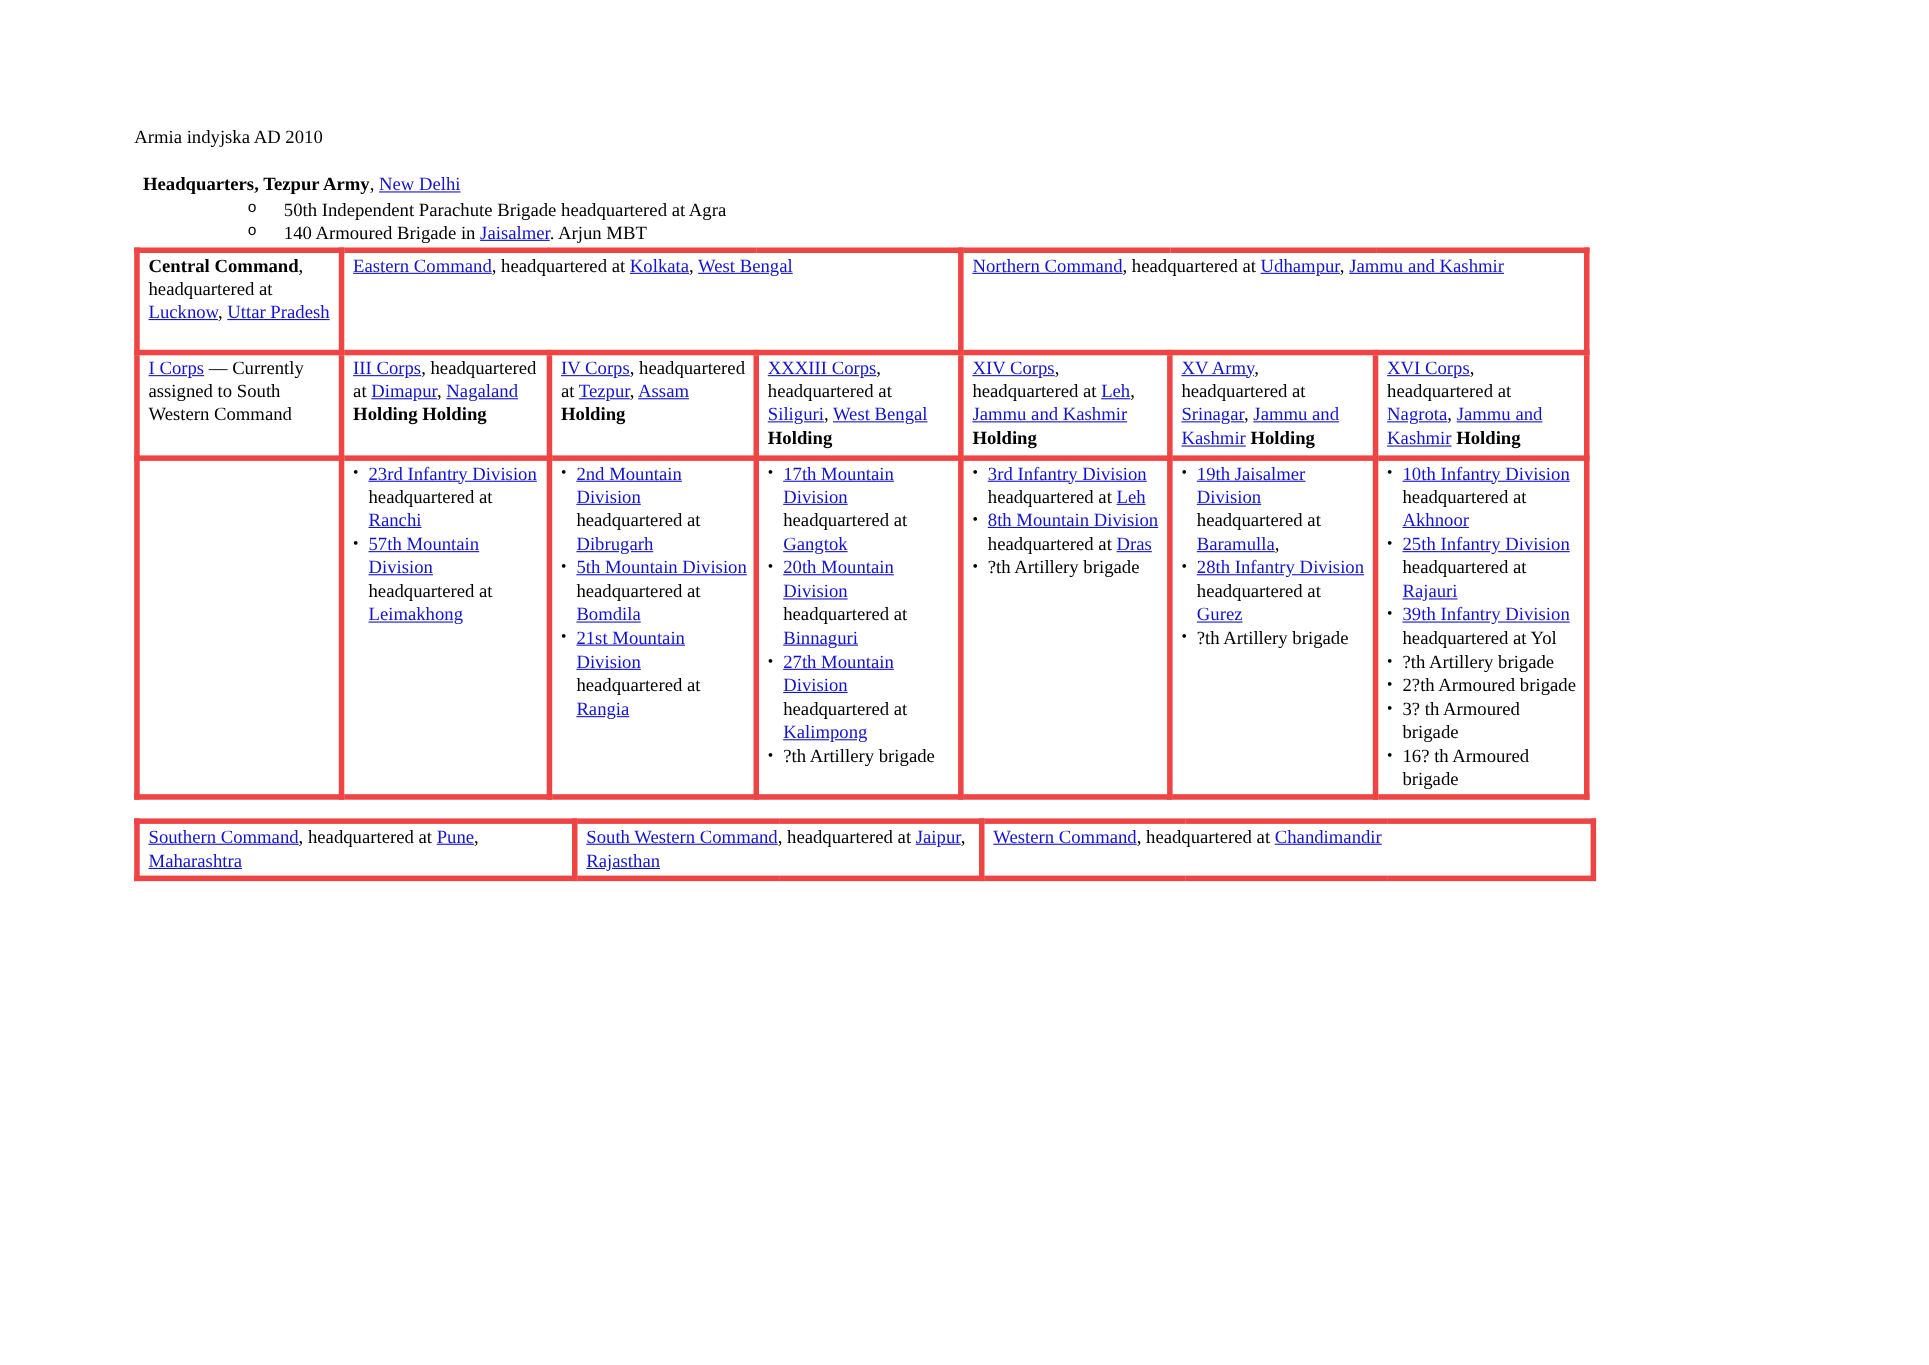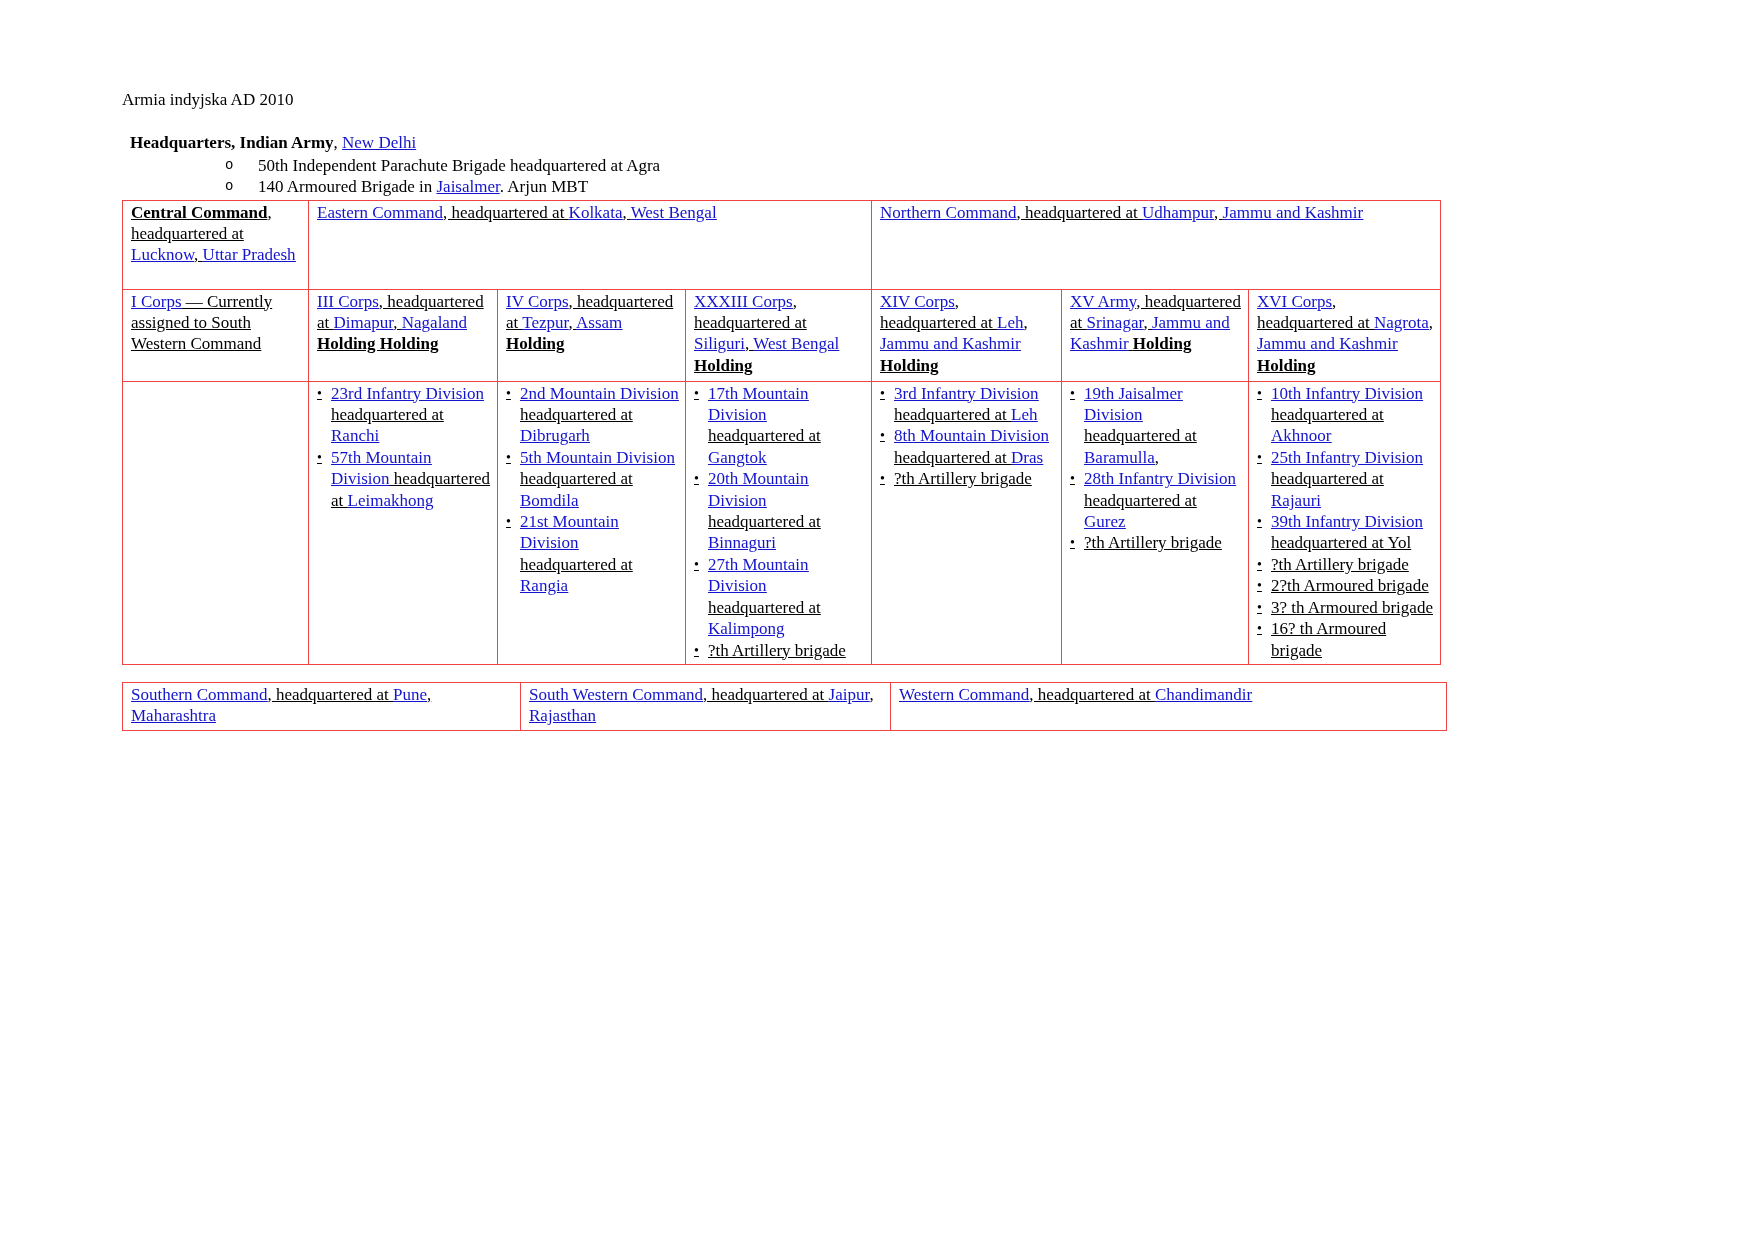--- a/index.html
+++ b/index.html
@@ -1,46 +1,46 @@
 <!DOCTYPE html>
 <html><head>
 <meta charset="utf-8">
 <style>
   html,body{margin:0;padding:0;background:#ffffff;}
   body{
     width:1754px;height:1241px;overflow:hidden;
     font-family:"Liberation Serif", serif;
     font-size:17px;color:#000;line-height:1.26;
   }
-  .page{box-sizing:border-box;padding:89px 0 0 122px;}
+  .page{box-sizing:border-box;padding:114px 0 0 122px;}
   .doc-title{margin:0 0 22px 0;}
   .hq-line{margin:0 0 1px 8px;}
   .sub-item{display:flex;padding-left:103px;}
   .sub-marker{flex:0 0 33px;font-family:"Liberation Mono", monospace;font-size:14px;padding-top:2px;}
   table{border-collapse:collapse;table-layout:fixed;margin-top:2px;}
-  td{border:1px solid #ef4444;vertical-align:top;padding:1px 6px 3px 8px;word-wrap:break-word;text-decoration:underline;}
+  td{border:5px solid #ef4444;vertical-align:top;padding:1px 6px 3px 8px;word-wrap:break-word;}
   .t1r1 td{height:84px;}
   .t1r2 td{height:87px;}
   .t2 tr td{height:42px;}
   .t2{margin-top:17px;}
   a.lnk{color:#1414cc;text-decoration:underline;cursor:pointer;}
   .b{font-weight:bold;}
   .bullet-item{display:flex;}
   .bmark{flex:0 0 14px;font-size:14px;padding-top:2px;}
   .btext{flex:1;}
   .center{}
 </style>
 </head>
 <body>
 
 <div class="page">
 
   <p class="doc-title">Armia indyjska AD 2010</p>
 
-  <p class="hq-line"><span class="b">Headquarters, Indian Army</span><span>, </span><a class="lnk" href="#">New Delhi</a></p>
+  <p class="hq-line"><span class="b">Headquarters, Tezpur Army</span><span>, </span><a class="lnk" href="#">New Delhi</a></p>
 
   <div class="sub-item">
     <span class="sub-marker">o</span>
     <span><span>50th Independent Parachute Brigade headquartered at Agra</span></span>
   </div>
   <div class="sub-item">
     <span class="sub-marker">o</span>
     <span><span>140 Armoured Brigade in </span><a class="lnk" href="#">Jaisalmer</a><span>. Arjun MBT</span></span>
   </div>
 

